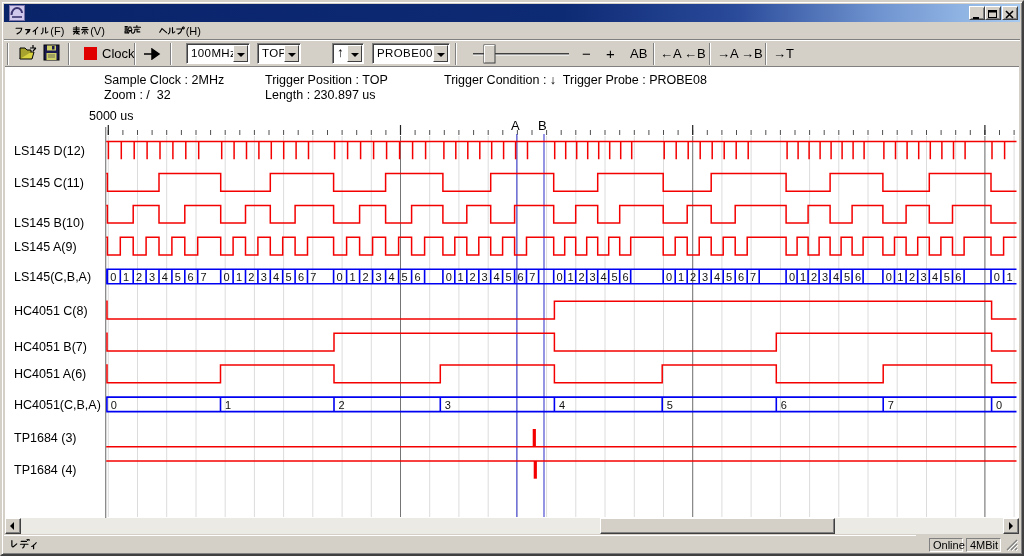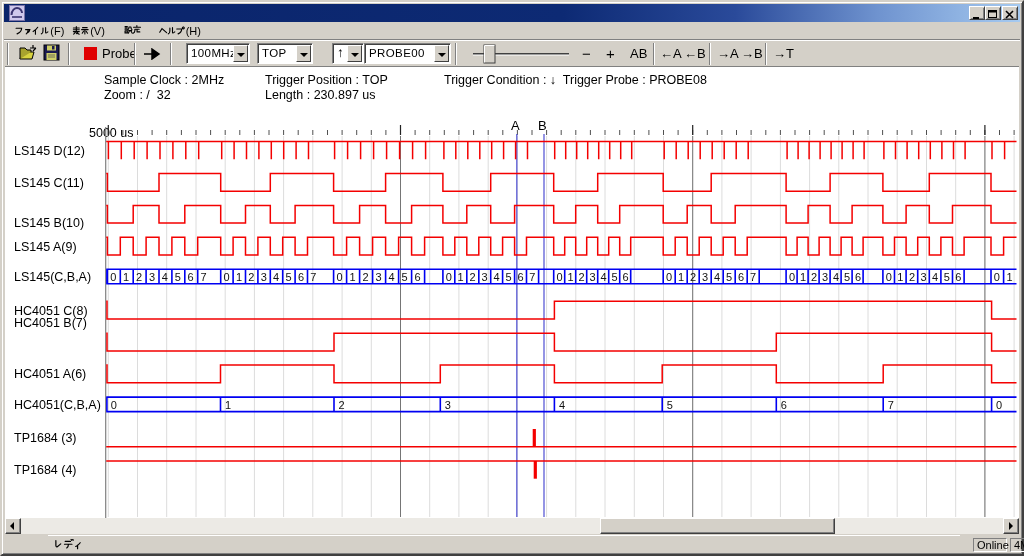--- a/index.html
+++ b/index.html
@@ -23,21 +23,21 @@
 .cbtn { position:absolute; right:1px; top:1px; bottom:1px; width:15px; background:#d4d0c8;
   border:1px solid; border-color:#fff #404040 #404040 #fff; }
 .cbtn:after { content:""; position:absolute; left:3px; top:7px; border:4px solid transparent; border-top:4px solid #000; }
 .client { left:5px; top:66px; width:1014px; height:452px; background:#fff; border-top:1px solid #808080; }
 .hdr { position:absolute; font-size:12.5px; color:#000; white-space:nowrap;text-align:center; }
 .sb { left:5px; top:518px; width:1014px; height:16px; background:#eceae5; }
 .sbtn { position:absolute; top:0; width:16px; height:16px; background:#d4d0c8;
   border:1px solid; border-color:#ffffff #404040 #404040 #ffffff; box-shadow: inset -1px -1px 0 #808080; }
 .thumb { position:absolute; left:595px; top:0; width:235px; height:16px; background:#d4d0c8;
   border:1px solid; border-color:#ffffff #404040 #404040 #ffffff; box-shadow: inset -1px -1px 0 #808080; }
-.statusbar { left:4px; top:535px; width:912px; height:17px; background:#d4d0c8; border-top:1px solid #fff;margin-left:44px; }
+.statusbar { left:4px; top:535px; width:912px; height:17px; background:#d4d0c8; border-top:1px solid #fff; }
 .spanel { position:absolute; top:2px; height:14px; border:1px solid; border-color:#808080 #fff #fff #808080;
   font-size:11px; padding:0px 3px; }
 </style></head><body>
 
 <div class="abs frame"></div>
 
 <div class="abs titlebar">
   <svg class="abs" style="left:5px;top:1px" width="16" height="16" viewBox="0 0 16 16">
     <rect x="0.5" y="0.5" width="15" height="15" fill="#cfc8ec" stroke="#7a74a8" stroke-width="1"></rect>
     <path d="M2.5,10C2.5,5 6,3 8,3C11,3 13,5.5 13,8" stroke="#3a3470" stroke-width="2" fill="none"></path>
@@ -97,39 +97,39 @@
   </svg>
   <svg class="abs" style="left:39px;top:4px" width="18" height="18" viewBox="0 0 18 18">
     <rect x="1" y="1" width="15" height="15" fill="#1a1a50" stroke="#000"></rect>
     <rect x="4" y="1.5" width="9" height="5" fill="#cfcf68"></rect>
     <rect x="9" y="2" width="2.5" height="3.5" fill="#1a1a50"></rect>
     <rect x="3.5" y="9" width="10" height="7" fill="#cfcf68"></rect>
     <path d="M5,11H12M5,13H12" stroke="#555" stroke-width="0.8"></path>
   </svg>
   <div class="tsep" style="left:64px;"></div>
   <div class="abs" style="left:80px;top:7px;width:13px;height:13px;background:#e00000"></div>
-  <div class="abs" style="left:98px;top:6px;font-size:13px">Probe</div>
+  <div class="abs" style="left:98px;top:6px;font-size:13px">Clock</div>
   <div class="tsep" style="left:130px;"></div>
   <svg class="abs" style="left:139px;top:8px" width="20" height="12" viewBox="0 0 20 12">
       <path d="M1,6H14M9,1L16,6L9,11Z" fill="#000" stroke="#000" stroke-width="1.5"></path>
     </svg>
   <div class="tsep" style="left:166px;"></div>
   <div class="combo" style="left:182px;width:64px">
       <span>100MHz</span>
       <div class="cbtn"></div>
     </div>
-  <div class="combo" style="left:253px;width:56px">
+  <div class="combo" style="left:253px;width:44px">
       <span>TOP</span>
       <div class="cbtn"></div>
     </div>
   <div class="combo" style="left:328px;width:32px">
       <span style="font-size:13.5px;top:1px">↑</span>
       <div class="cbtn"></div>
     </div>
-  <div class="combo" style="left:360px;width:87px">
+  <div class="combo" style="left:368px;width:78px">
       <span>PROBE00</span>
       <div class="cbtn"></div>
     </div>
   <div class="tsep" style="left:451px;"></div>
   <svg class="abs" style="left:466px;top:3px" width="102" height="22" viewBox="0 0 102 22">
     <path d="M3,11H99" stroke="#404040" stroke-width="2"></path>
     <path d="M3,12H99" stroke="#fff" stroke-width="1"></path>
     <rect x="14" y="2" width="11" height="18" fill="#d4d0c8" stroke="#404040" stroke-width="1"></rect>
     <path d="M14.5,19.5V2.5H24.5" stroke="#fff" stroke-width="1" fill="none"></path>
   </svg>
@@ -145,31 +145,31 @@
   <div class="tsep" style="left:761px;"></div>
   <div class="abs" style="left:769px;top:6px;font-size:13px">→T</div>
 </div>
 
 <div class="abs client"></div>
 <div class="hdr" style="left:104px;top:73px">Sample Clock : 2MHz</div>
 <div class="hdr" style="left:265px;top:73px">Trigger Position : TOP</div>
 <div class="hdr" style="left:444px;top:73px">Trigger Condition : ↓&nbsp; Trigger Probe : PROBE08</div>
 <div class="hdr" style="left:104px;top:88px">Zoom : /&nbsp; 32</div>
 <div class="hdr" style="left:265px;top:88px">Length : 230.897 us</div>
-<div class="hdr" style="left:89px;top:126px">5000 us</div>
+<div class="hdr" style="left:89px;top:109px">5000 us</div>
 <div class="hdr" style="left:511px;top:118px;color:#000;font-size:13px">A</div>
 <div class="hdr" style="left:538px;top:118px;color:#000;font-size:13px">B</div>
 
 <div class="hdr" style="left:14px;top:144px">LS145 D(12)</div>
 <div class="hdr" style="left:14px;top:176px">LS145 C(11)</div>
 <div class="hdr" style="left:14px;top:216px">LS145 B(10)</div>
 <div class="hdr" style="left:14px;top:240px">LS145 A(9)</div>
 <div class="hdr" style="left:14px;top:270px">LS145(C,B,A)</div>
 <div class="hdr" style="left:14px;top:304px">HC4051 C(8)</div>
-<div class="hdr" style="left:14px;top:316px">HC4051 B(7)</div>
+<div class="hdr" style="left:14px;top:340px">HC4051 B(7)</div>
 <div class="hdr" style="left:14px;top:367px">HC4051 A(6)</div>
 <div class="hdr" style="left:14px;top:398px">HC4051(C,B,A)</div>
 <div class="hdr" style="left:14px;top:431px">TP1684 (3)</div>
 <div class="hdr" style="left:14px;top:463px">TP1684 (4)</div>
 
 <svg class="abs" style="left:0;top:0" width="1024" height="556" viewBox="0 0 1024 556">
 <path d="M108.3,136V517M137.5,136V517M166.7,136V517M196.0,136V517M225.2,136V517M254.4,136V517M283.6,136V517M312.8,136V517M342.1,136V517M371.3,136V517M400.5,136V517M429.7,136V517M458.9,136V517M488.2,136V517M517.4,136V517M546.6,136V517M575.8,136V517M605.0,136V517M634.3,136V517M663.5,136V517M692.7,136V517M721.9,136V517M751.1,136V517M780.4,136V517M809.6,136V517M838.8,136V517M868.0,136V517M897.2,136V517M926.5,136V517M955.7,136V517M984.9,136V517M1014.1,136V517" stroke="#dcdcdc" stroke-width="1" fill="none"></path>
 <path d="M400.5,136V517M692.7,136V517M984.9,136V517" stroke="#757575" stroke-width="1" fill="none"></path>
 <path d="M108.3,130V135M122.9,130V135M137.5,130V135M152.1,130V135M166.7,130V135M181.4,130V135M196.0,130V135M210.6,130V135M225.2,130V135M239.8,130V135M254.4,130V135M269.0,130V135M283.6,130V135M298.2,130V135M312.8,130V135M327.5,130V135M342.1,130V135M356.7,130V135M371.3,130V135M385.9,130V135M400.5,130V135M415.1,130V135M429.7,130V135M444.3,130V135M458.9,130V135M473.6,130V135M488.2,130V135M502.8,130V135M517.4,130V135M532.0,130V135M546.6,130V135M561.2,130V135M575.8,130V135M590.4,130V135M605.0,130V135M619.7,130V135M634.3,130V135M648.9,130V135M663.5,130V135M678.1,130V135M692.7,130V135M707.3,130V135M721.9,130V135M736.5,130V135M751.1,130V135M765.8,130V135M780.4,130V135M795.0,130V135M809.6,130V135M824.2,130V135M838.8,130V135M853.4,130V135M868.0,130V135M882.6,130V135M897.2,130V135M911.9,130V135M926.5,130V135M941.1,130V135M955.7,130V135M970.3,130V135M984.9,130V135M999.5,130V135M1014.1,130V135" stroke="#505050" stroke-width="1" fill="none"></path>
 <path d="M108.3,125V135M400.5,125V135M692.7,125V135M984.9,125V135" stroke="#222" stroke-width="1.2" fill="none"></path>

